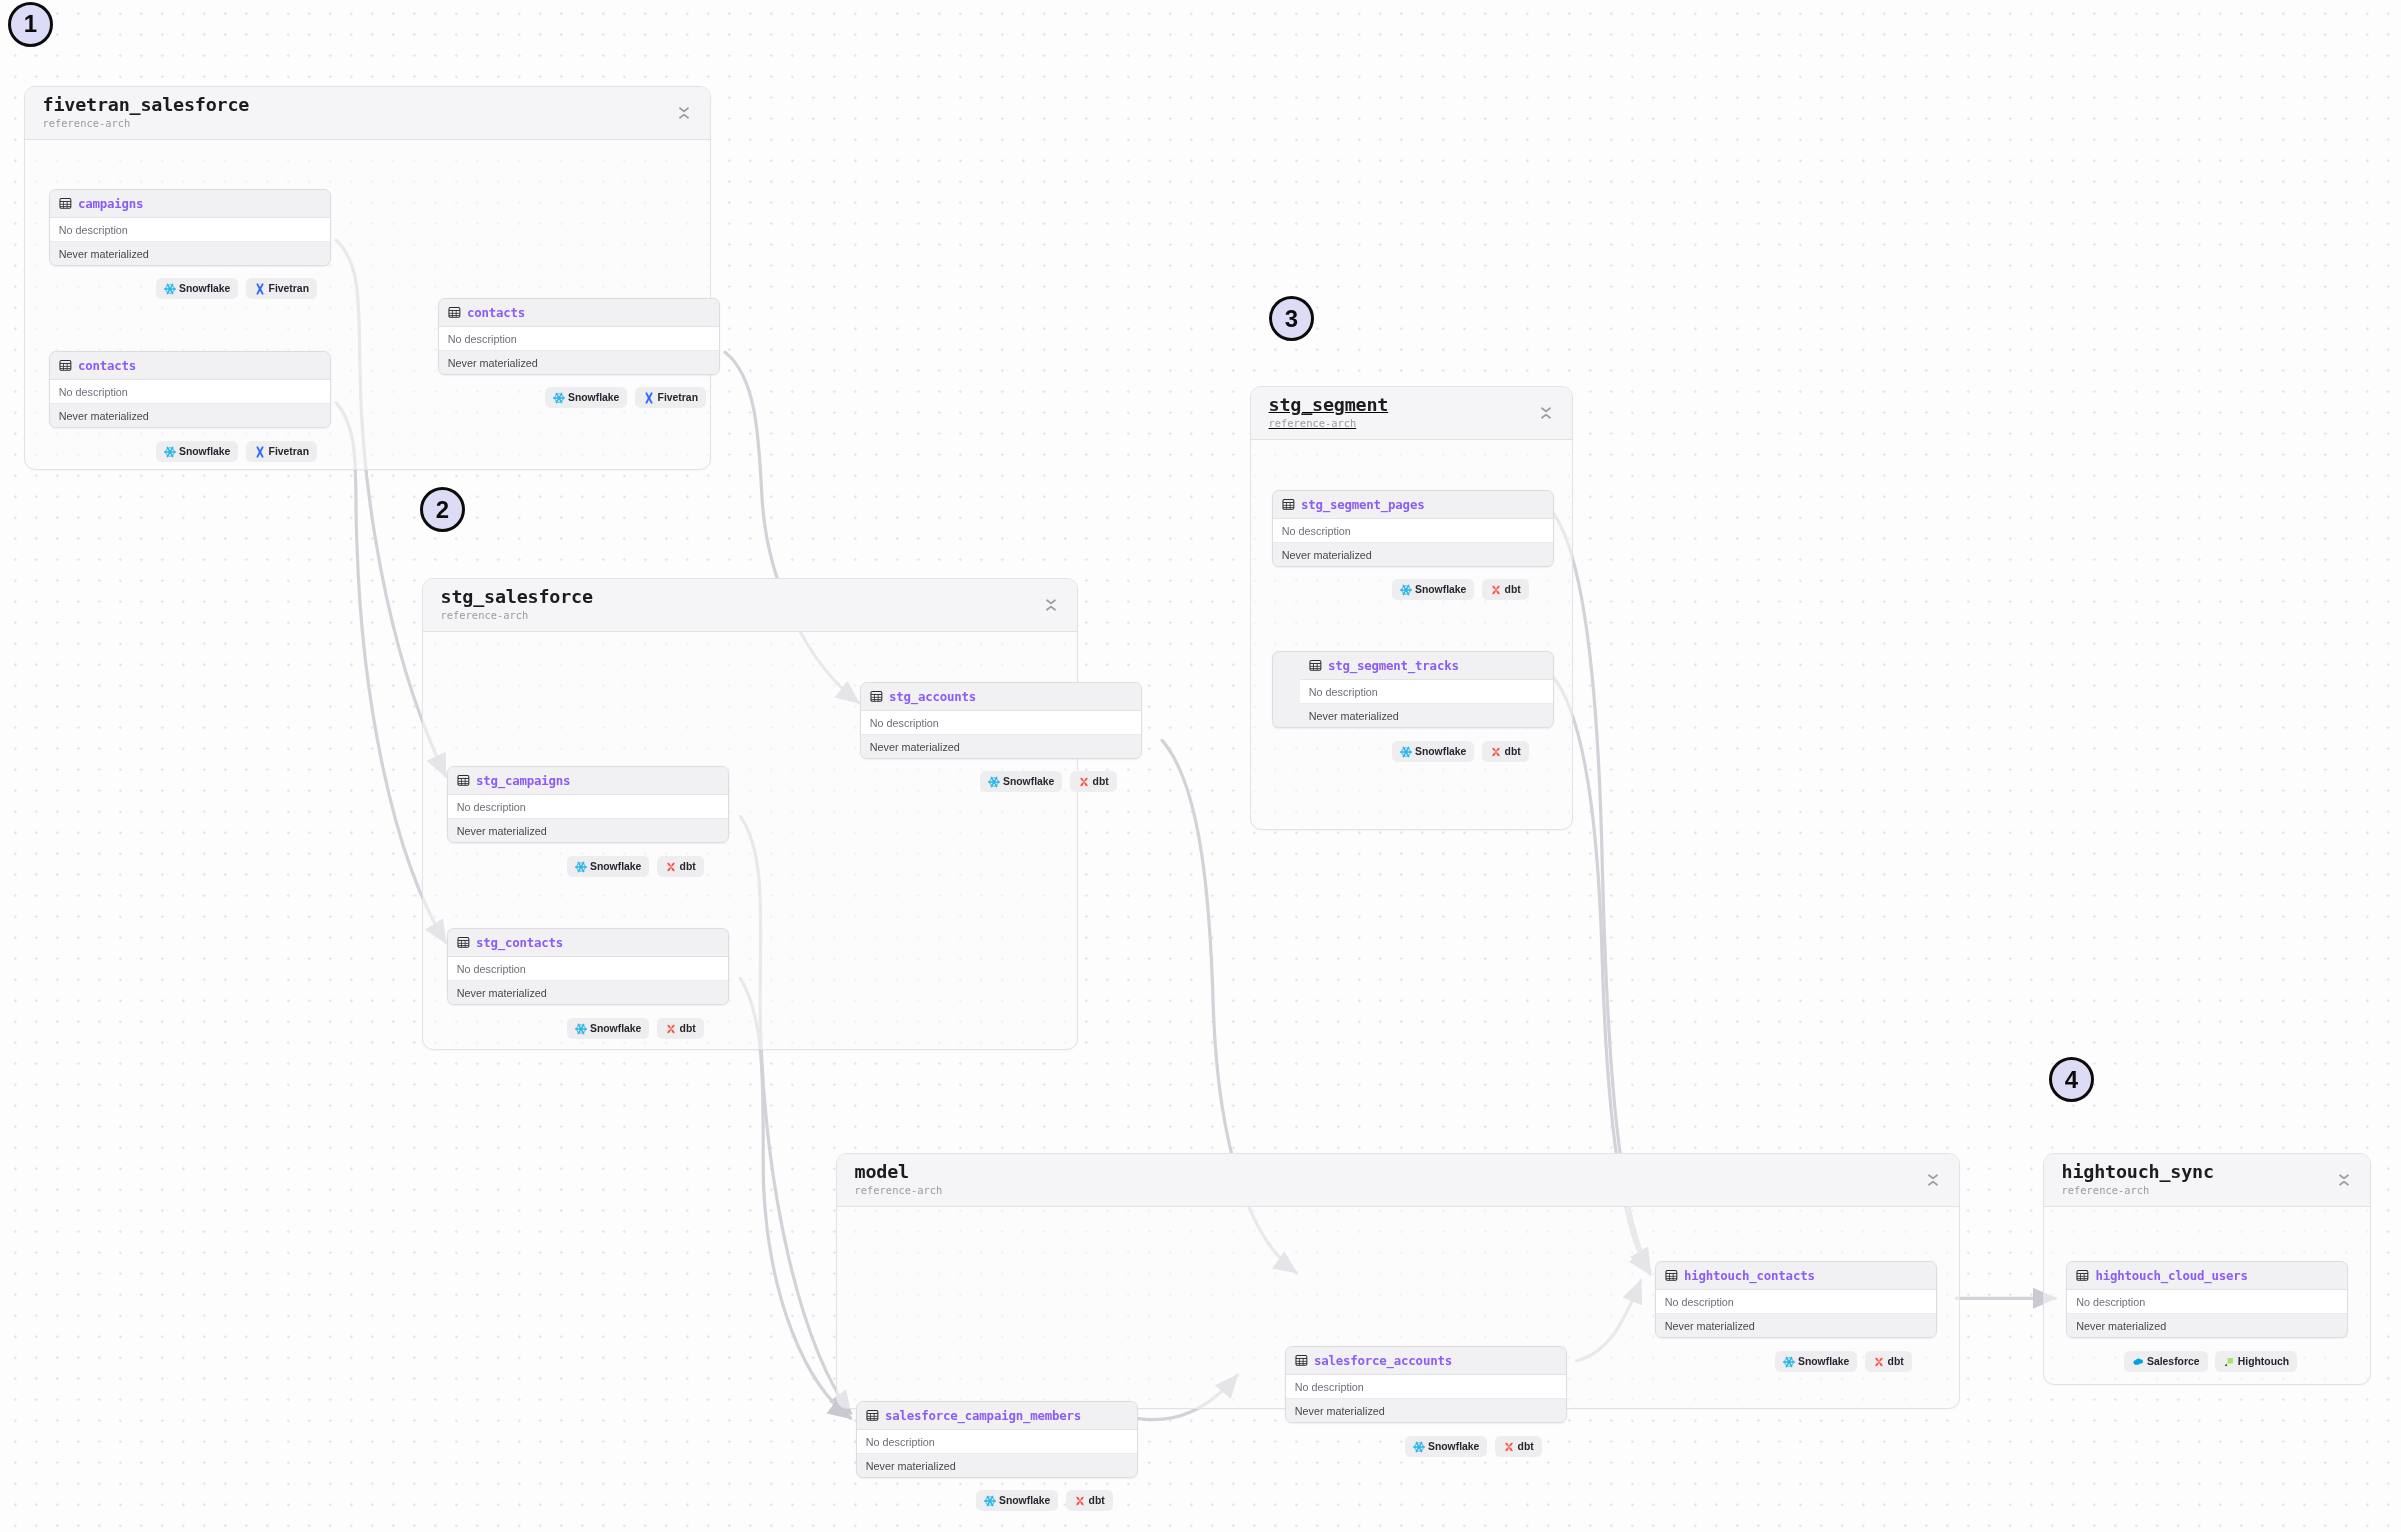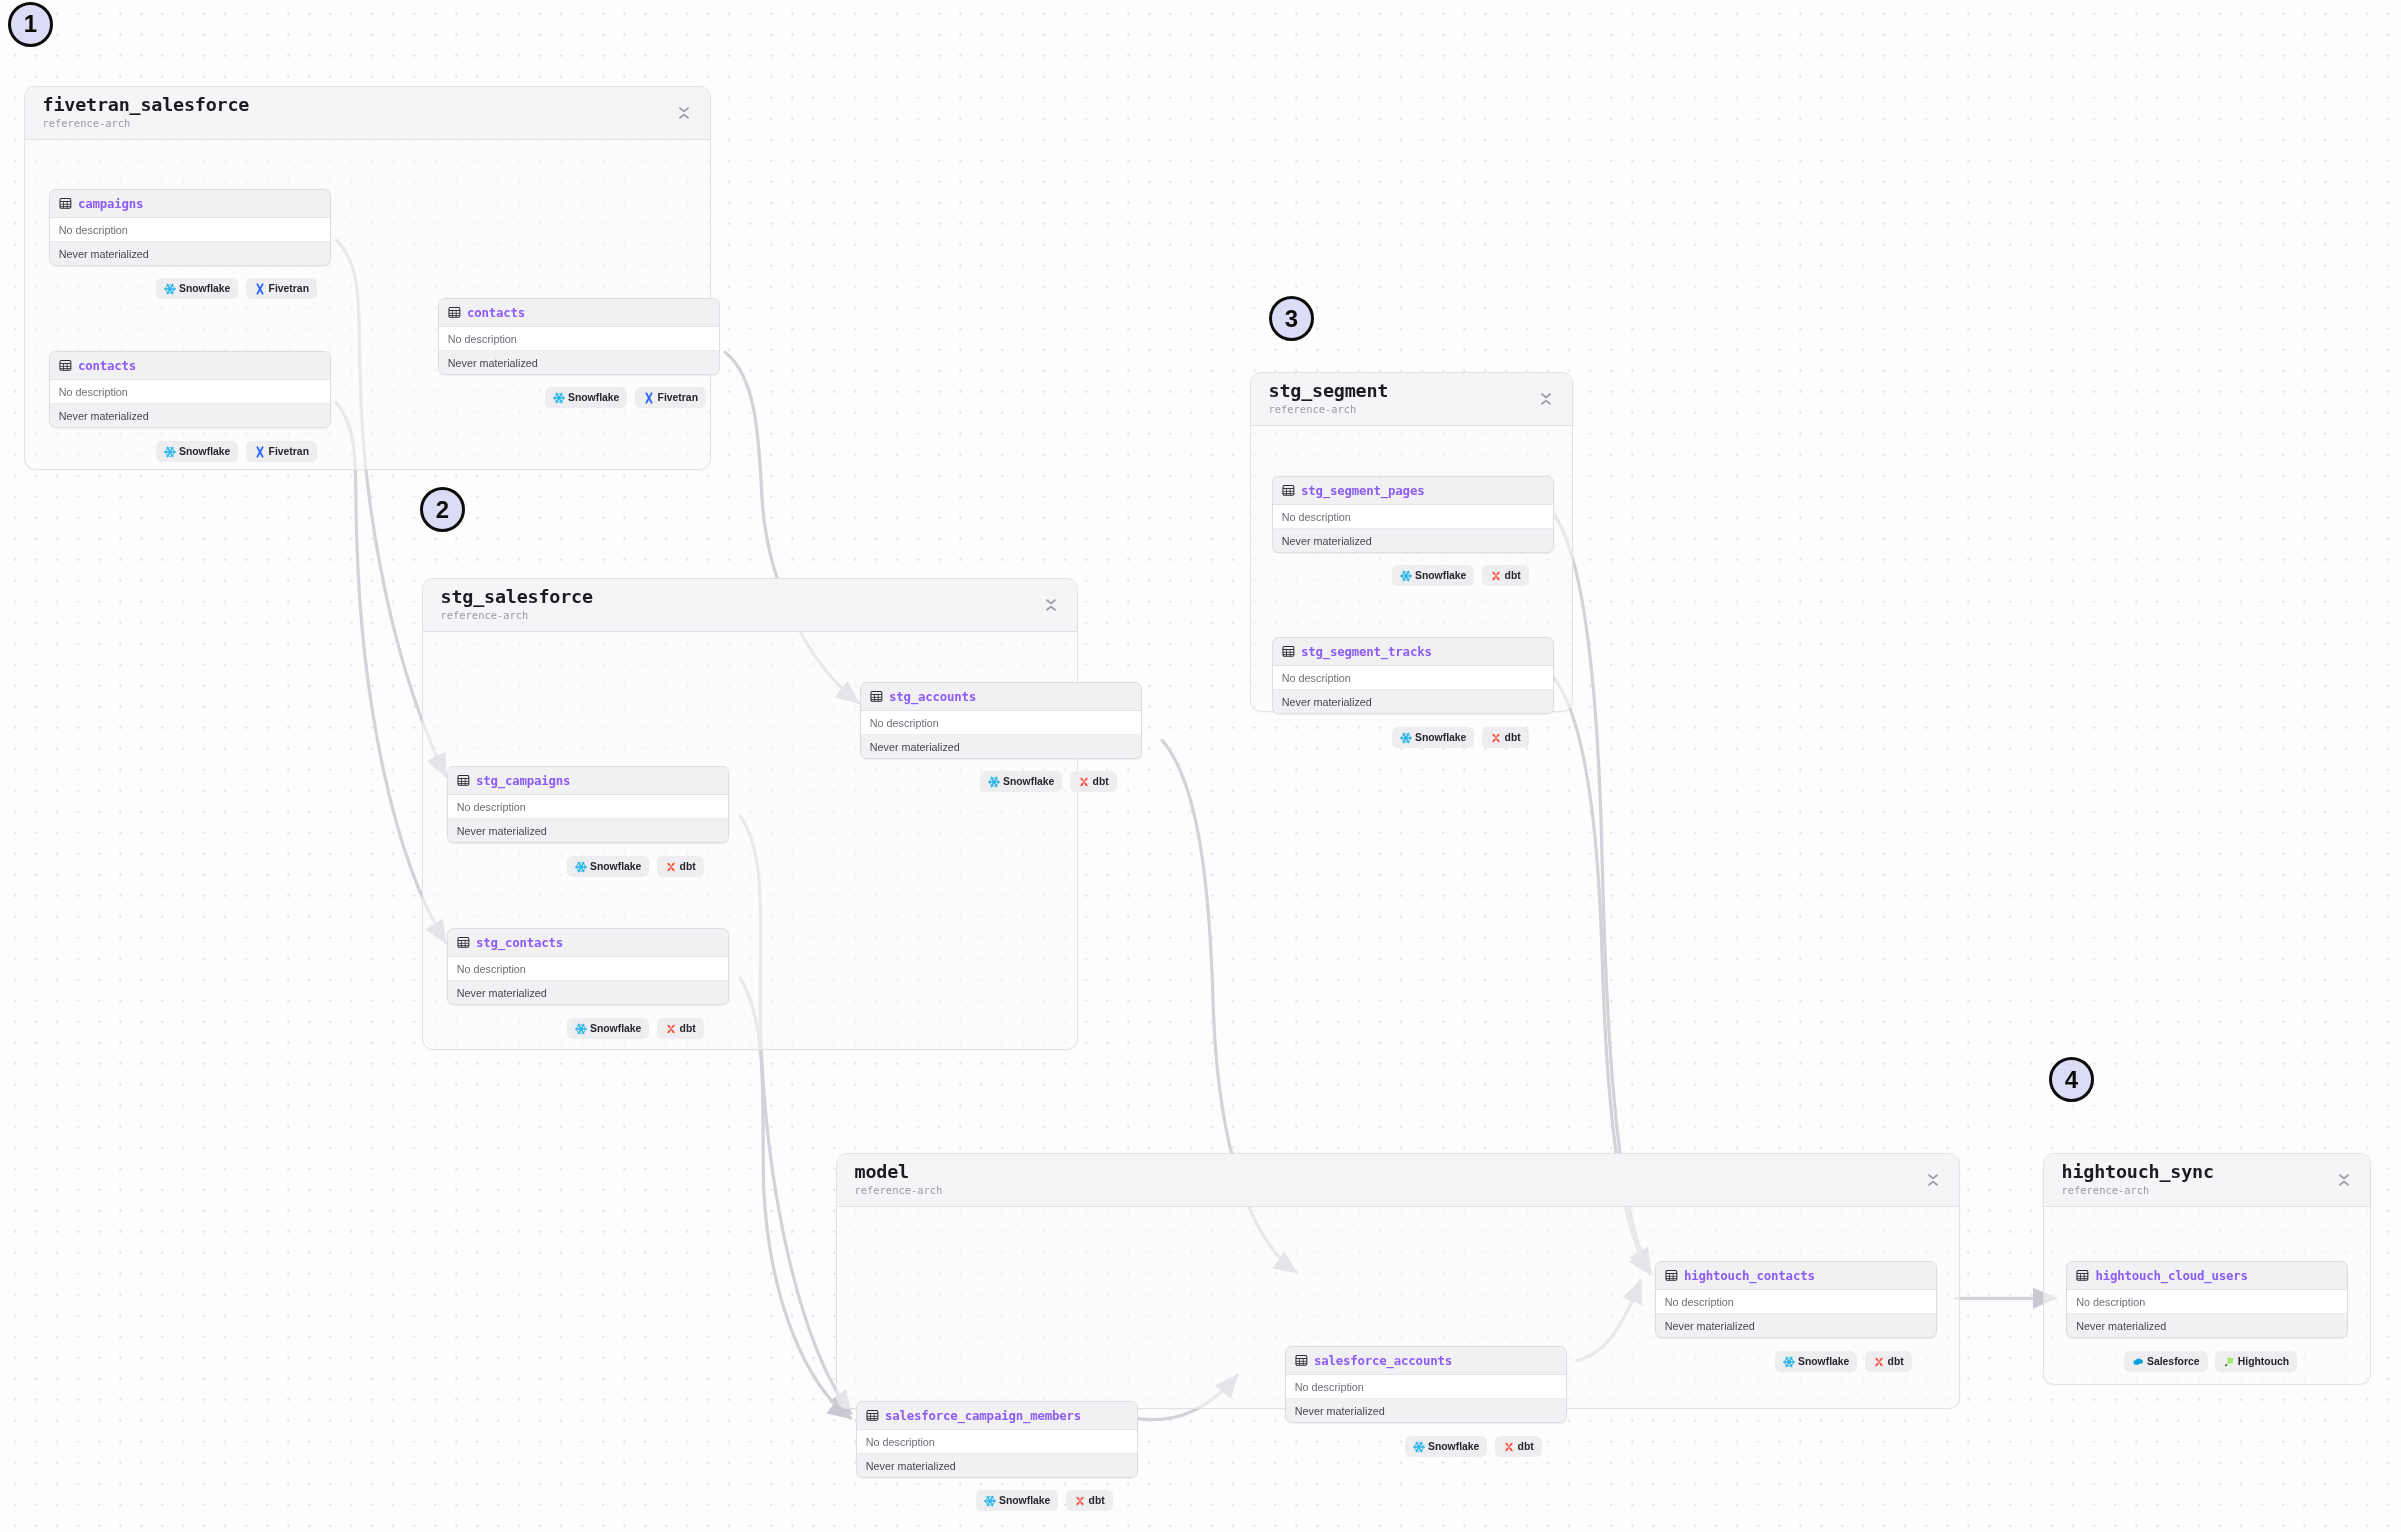--- a/index.html
+++ b/index.html
@@ -470,21 +470,21 @@
             </span>
             <span class="badge">
               <svg class="badge-icon" viewBox="0 0 16 16" width="12" height="12" xmlns="http://www.w3.org/2000/svg">
                 <path d="M3.2 2.4 C5.6 2.0 7.2 4.0 8 7.2 C8.8 4.0 10.4 2.0 12.8 2.4 C13.2 4.8 11.2 6.4 8 7.9 C11.2 9.4 13.2 11.0 12.8 13.5 C10.4 13.9 8.8 11.9 8 8.7 C7.2 11.9 5.6 13.9 3.2 13.5 C2.8 11.0 4.8 9.4 8 7.9 C4.8 6.4 2.8 4.8 3.2 2.4 Z" fill="#ff4f3d"></path>
               </svg>
               <span>dbt</span>
             </span>
           </div>
         </div>
       </div>
-      <div class="group-box" style="left:1250px;top:372px;width:323px;height:340px;">
+      <div class="group-box" style="left:1250px;top:386px;width:323px;height:444px;text-decoration:underline;">
         <div class="group-header">
           <div class="group-header-text">
             <div class="group-title">stg_segment</div>
             <div class="group-sub">reference-arch</div>
           </div>
           <div class="collapse-icon">
             <svg class="collapse-svg" viewBox="0 0 16 16" width="16" height="16" xmlns="http://www.w3.org/2000/svg">
               <path d="M4 3.2 L8 6.4 L12 3.2" fill="none" stroke="#55555f" stroke-width="1.8" stroke-linecap="round" stroke-linejoin="round"></path>
               <path d="M4 12.8 L8 9.6 L12 12.8" fill="none" stroke="#55555f" stroke-width="1.8" stroke-linecap="round" stroke-linejoin="round"></path>
             </svg>
@@ -525,21 +525,21 @@
               </svg>
               <span>Snowflake</span>
             </span>
             <span class="badge">
               <svg class="badge-icon" viewBox="0 0 16 16" width="12" height="12" xmlns="http://www.w3.org/2000/svg">
                 <path d="M3.2 2.4 C5.6 2.0 7.2 4.0 8 7.2 C8.8 4.0 10.4 2.0 12.8 2.4 C13.2 4.8 11.2 6.4 8 7.9 C11.2 9.4 13.2 11.0 12.8 13.5 C10.4 13.9 8.8 11.9 8 8.7 C7.2 11.9 5.6 13.9 3.2 13.5 C2.8 11.0 4.8 9.4 8 7.9 C4.8 6.4 2.8 4.8 3.2 2.4 Z" fill="#ff4f3d"></path>
               </svg>
               <span>dbt</span>
             </span>
           </div>
-          <div class="node" style="left:21px;top:211px;">
+          <div class="node" style="left:21px;top:211px;padding-left:27px;">
             <div class="node-head">
               <svg class="tbl-icon" viewBox="0 0 16 16" width="12.8" height="12.8" xmlns="http://www.w3.org/2000/svg">
                 <rect x="1.2" y="2" width="13.6" height="12" rx="1.6" fill="none" stroke="#2a2a31" stroke-width="1.3"></rect>
                 <line x1="1.2" y1="5.6" x2="14.8" y2="5.6" stroke="#2a2a31" stroke-width="1.2"></line>
                 <line x1="1.2" y1="9.2" x2="14.8" y2="9.2" stroke="#2a2a31" stroke-width="1"></line>
                 <line x1="1.2" y1="11.9" x2="14.8" y2="11.9" stroke="#2a2a31" stroke-width="1"></line>
                 <line x1="5.6" y1="5.6" x2="5.6" y2="14" stroke="#2a2a31" stroke-width="1"></line>
                 <line x1="10.2" y1="5.6" x2="10.2" y2="14" stroke="#2a2a31" stroke-width="1"></line>
               </svg>
               <span class="node-title">stg_segment_tracks</span>

